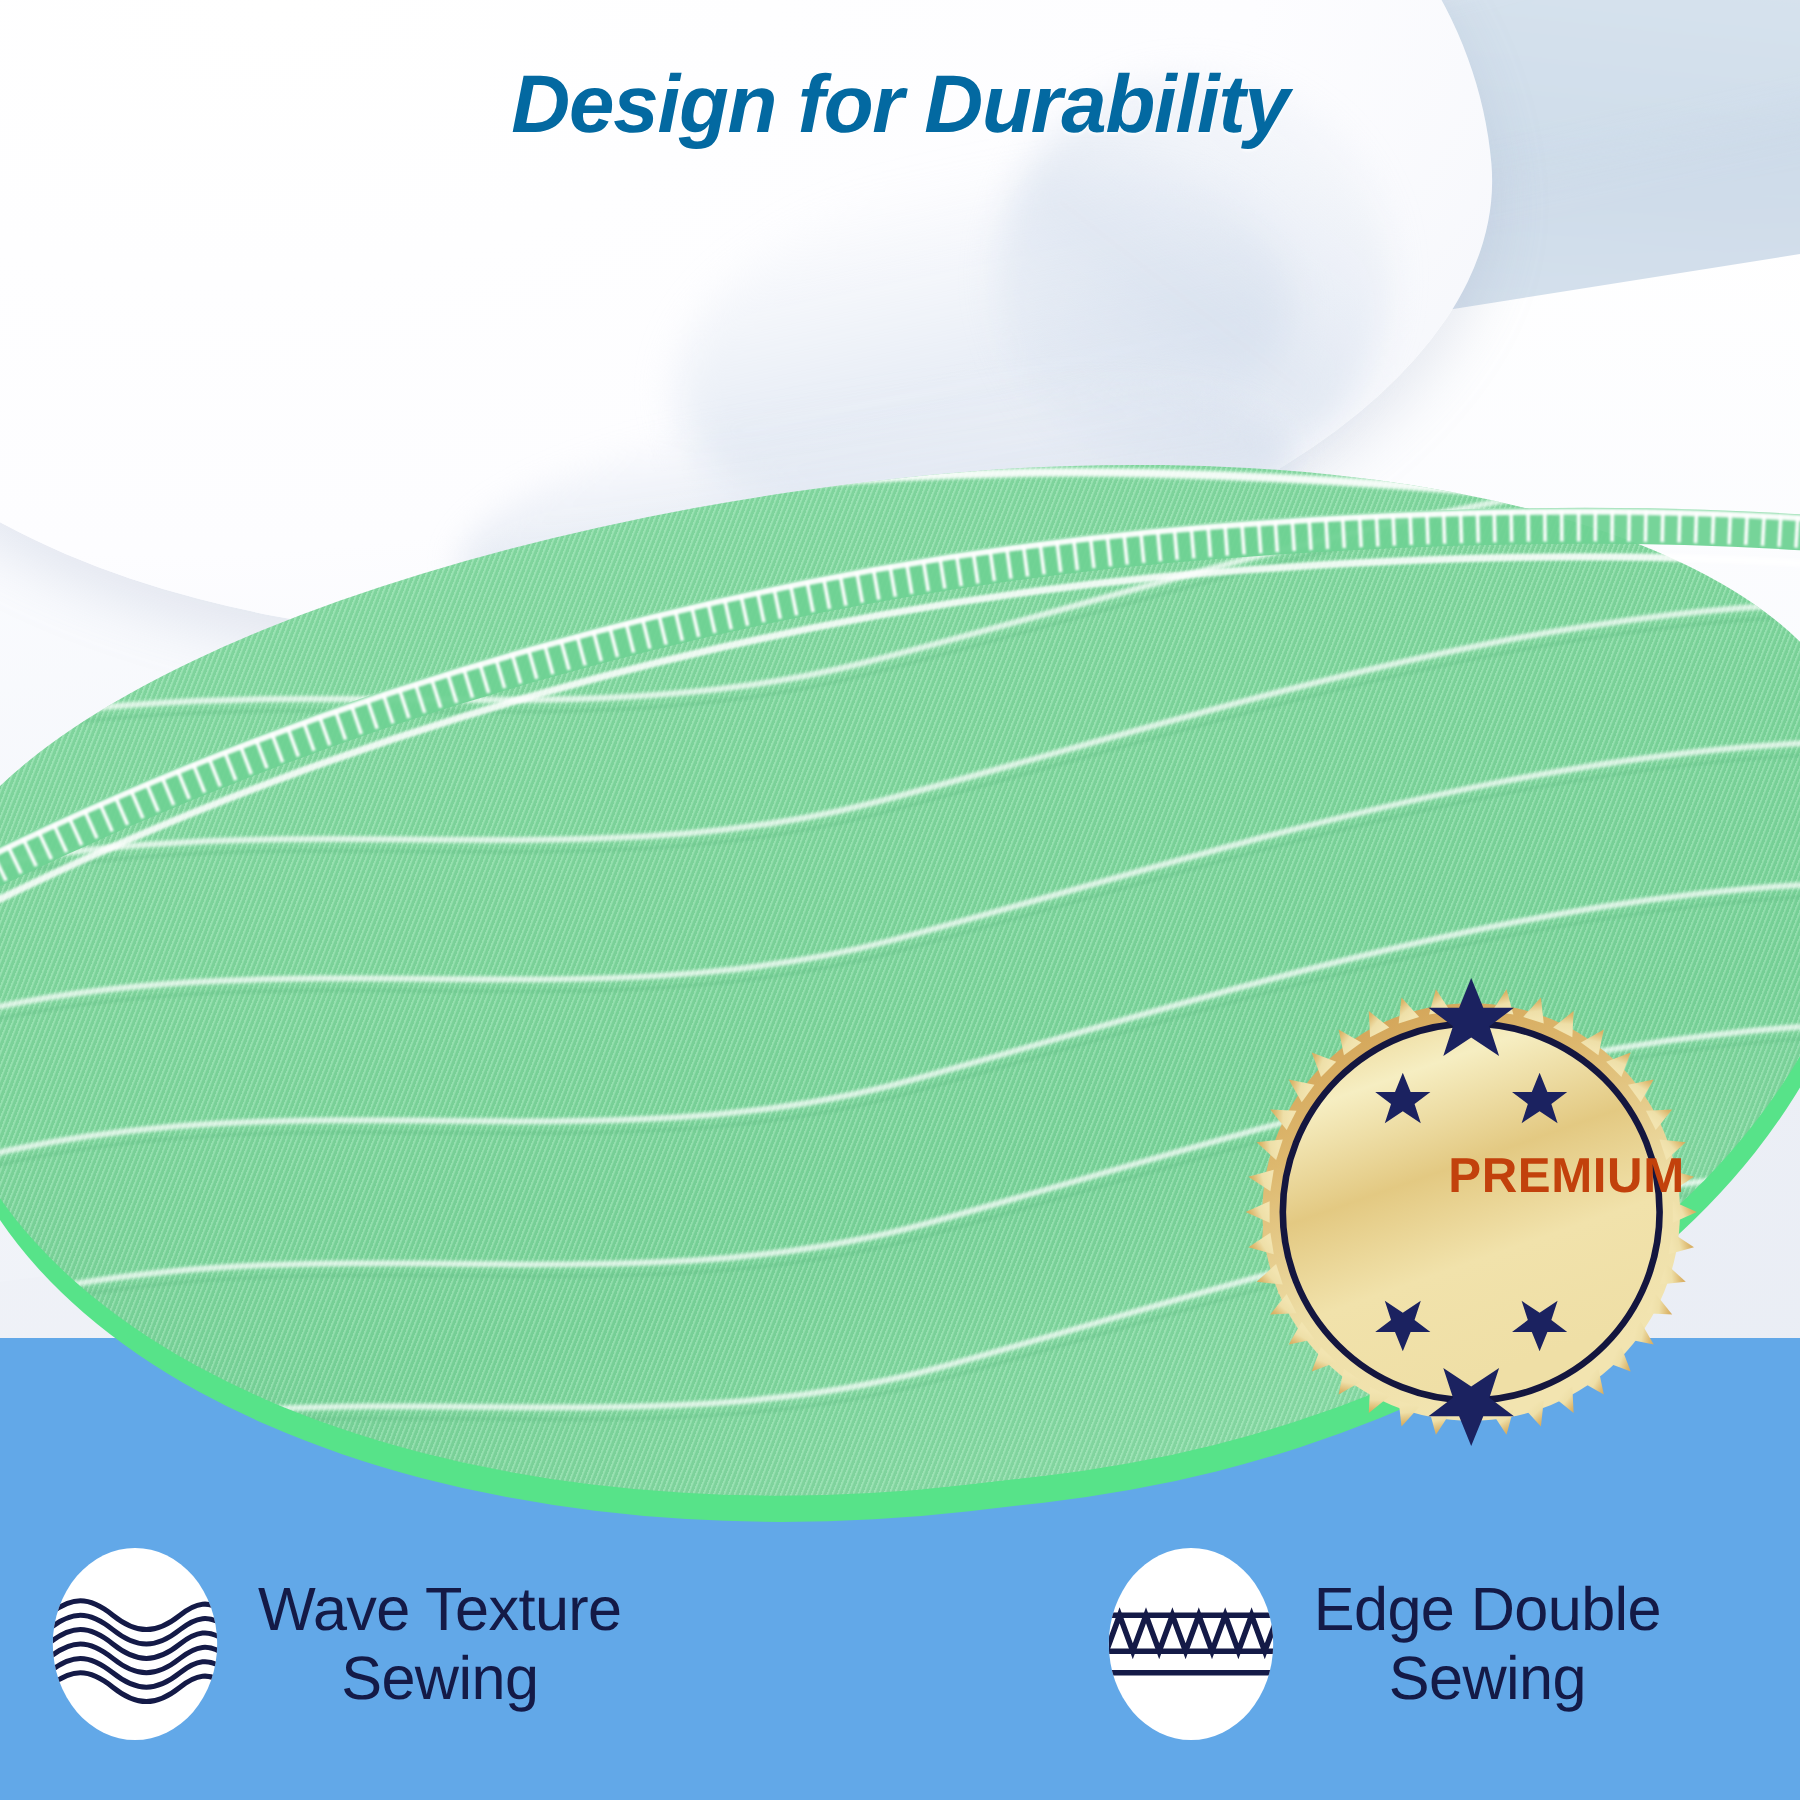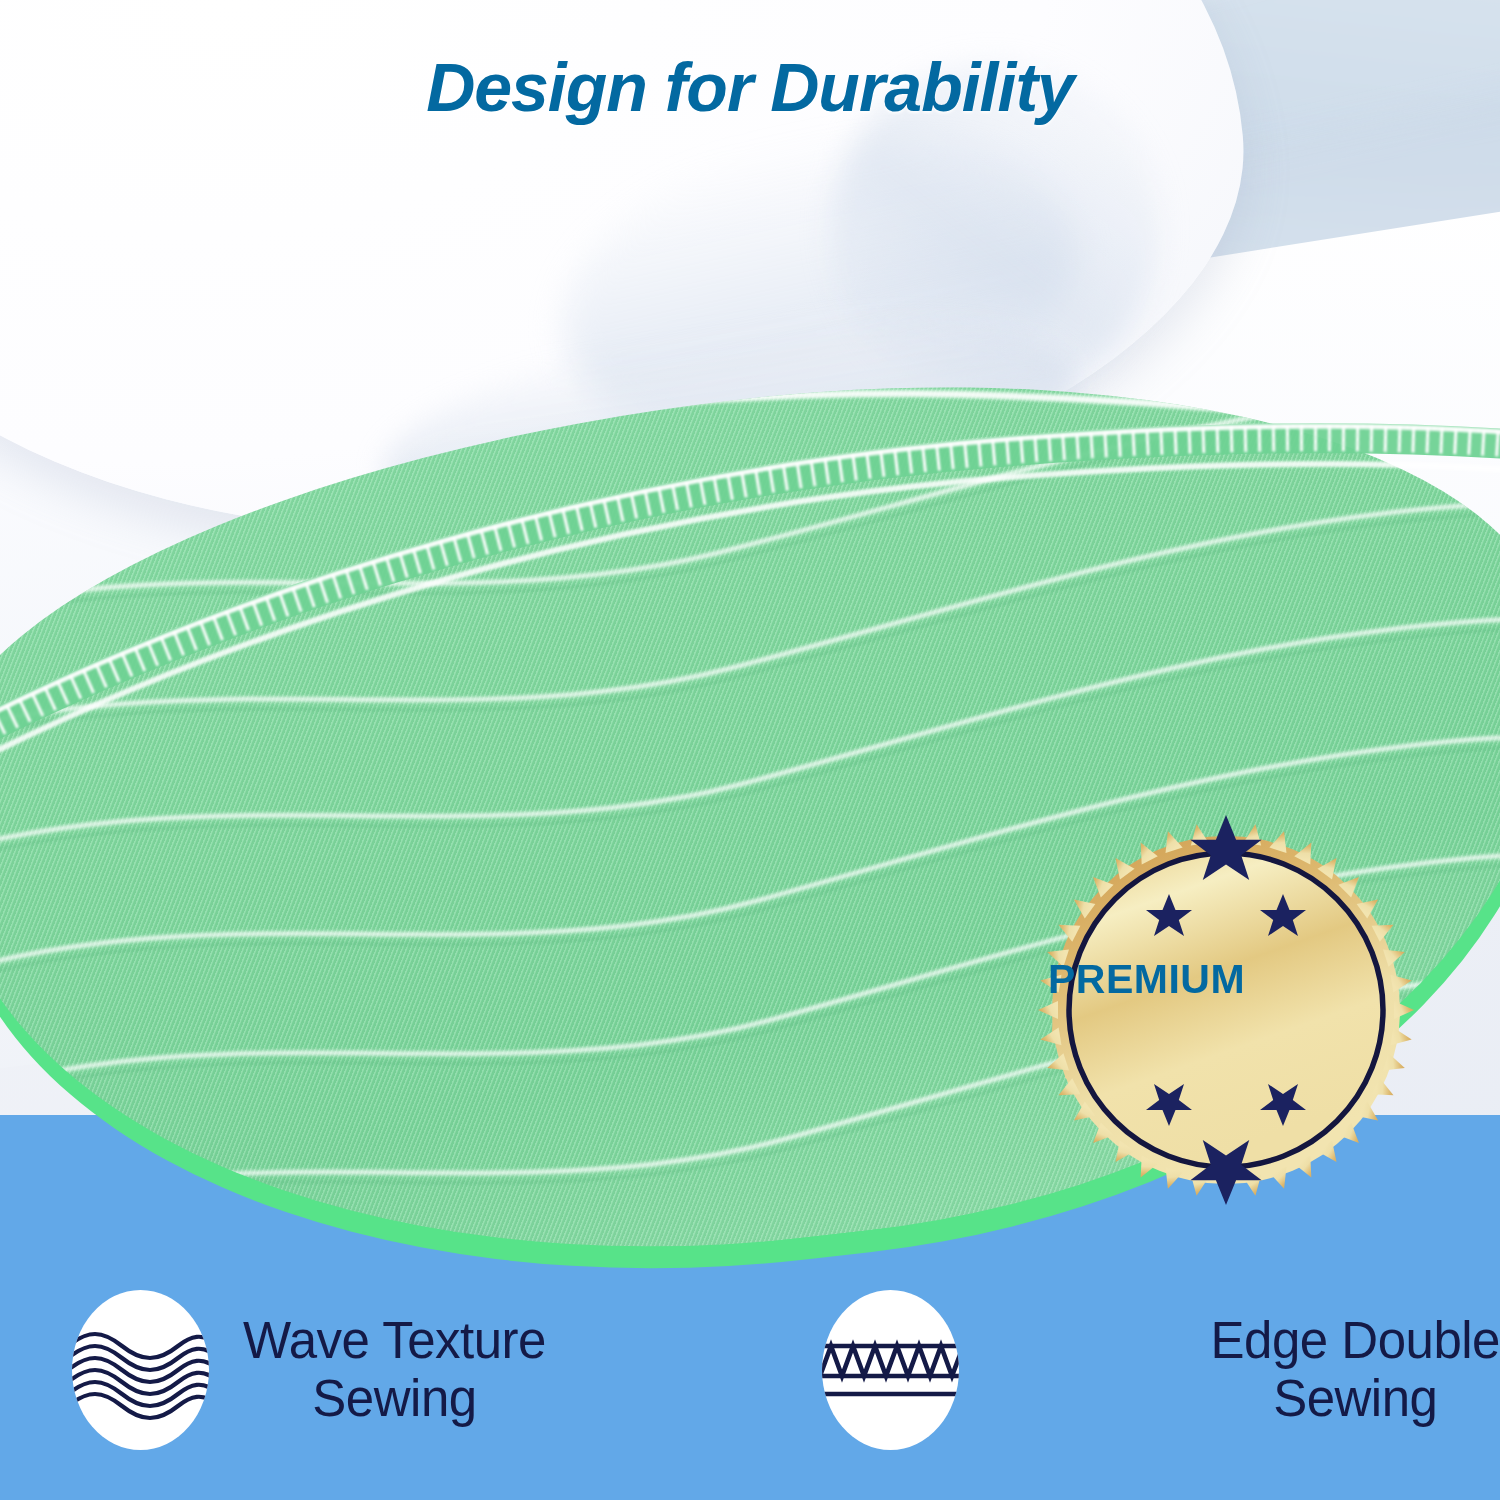--- a/index.html
+++ b/index.html
@@ -205,22 +205,22 @@
     top: 818px;
     width: 356px;
     height: 384px;
   }
   .badge svg { width: 100%; height: 100%; display: block; overflow: visible; }
   .badge-text {
     position: absolute;
     left: 0;
     top: 138px;
     width: 356px;
-    text-align: left;
-    color: #0369a1;
+    text-align: right;
+    color: #c2410c;
     font-weight: 700;
     font-size: 41px;
     line-height: 1.13;
     letter-spacing: .5px;
   }
 
   
   .features {
     position: absolute;
     left: 0;
@@ -253,22 +253,22 @@
     display: block;
   }
   .feature-label {
     color: #141a47;
     font-size: 51px;
     line-height: 1.13;
     text-align: center;
     letter-spacing: -.5px;
     white-space: pre-line;
   }
-  .feature-1 { justify-content: flex-start; padding-left: 72px; }
-  .feature-2 { justify-content: space-between; padding-left: 72px; }
+  .feature-1 { justify-content: flex-start; padding-left: 44px; }
+  .feature-2 { justify-content: center; padding-left: 72px; }
 </style>
 </head>
 <body>
 
 <div id="stage">
 
   <div class="scene">
     <div class="bg-wall"></div>
     <div class="wall-shadow"></div>
     <div class="wall-shadow2"></div>

